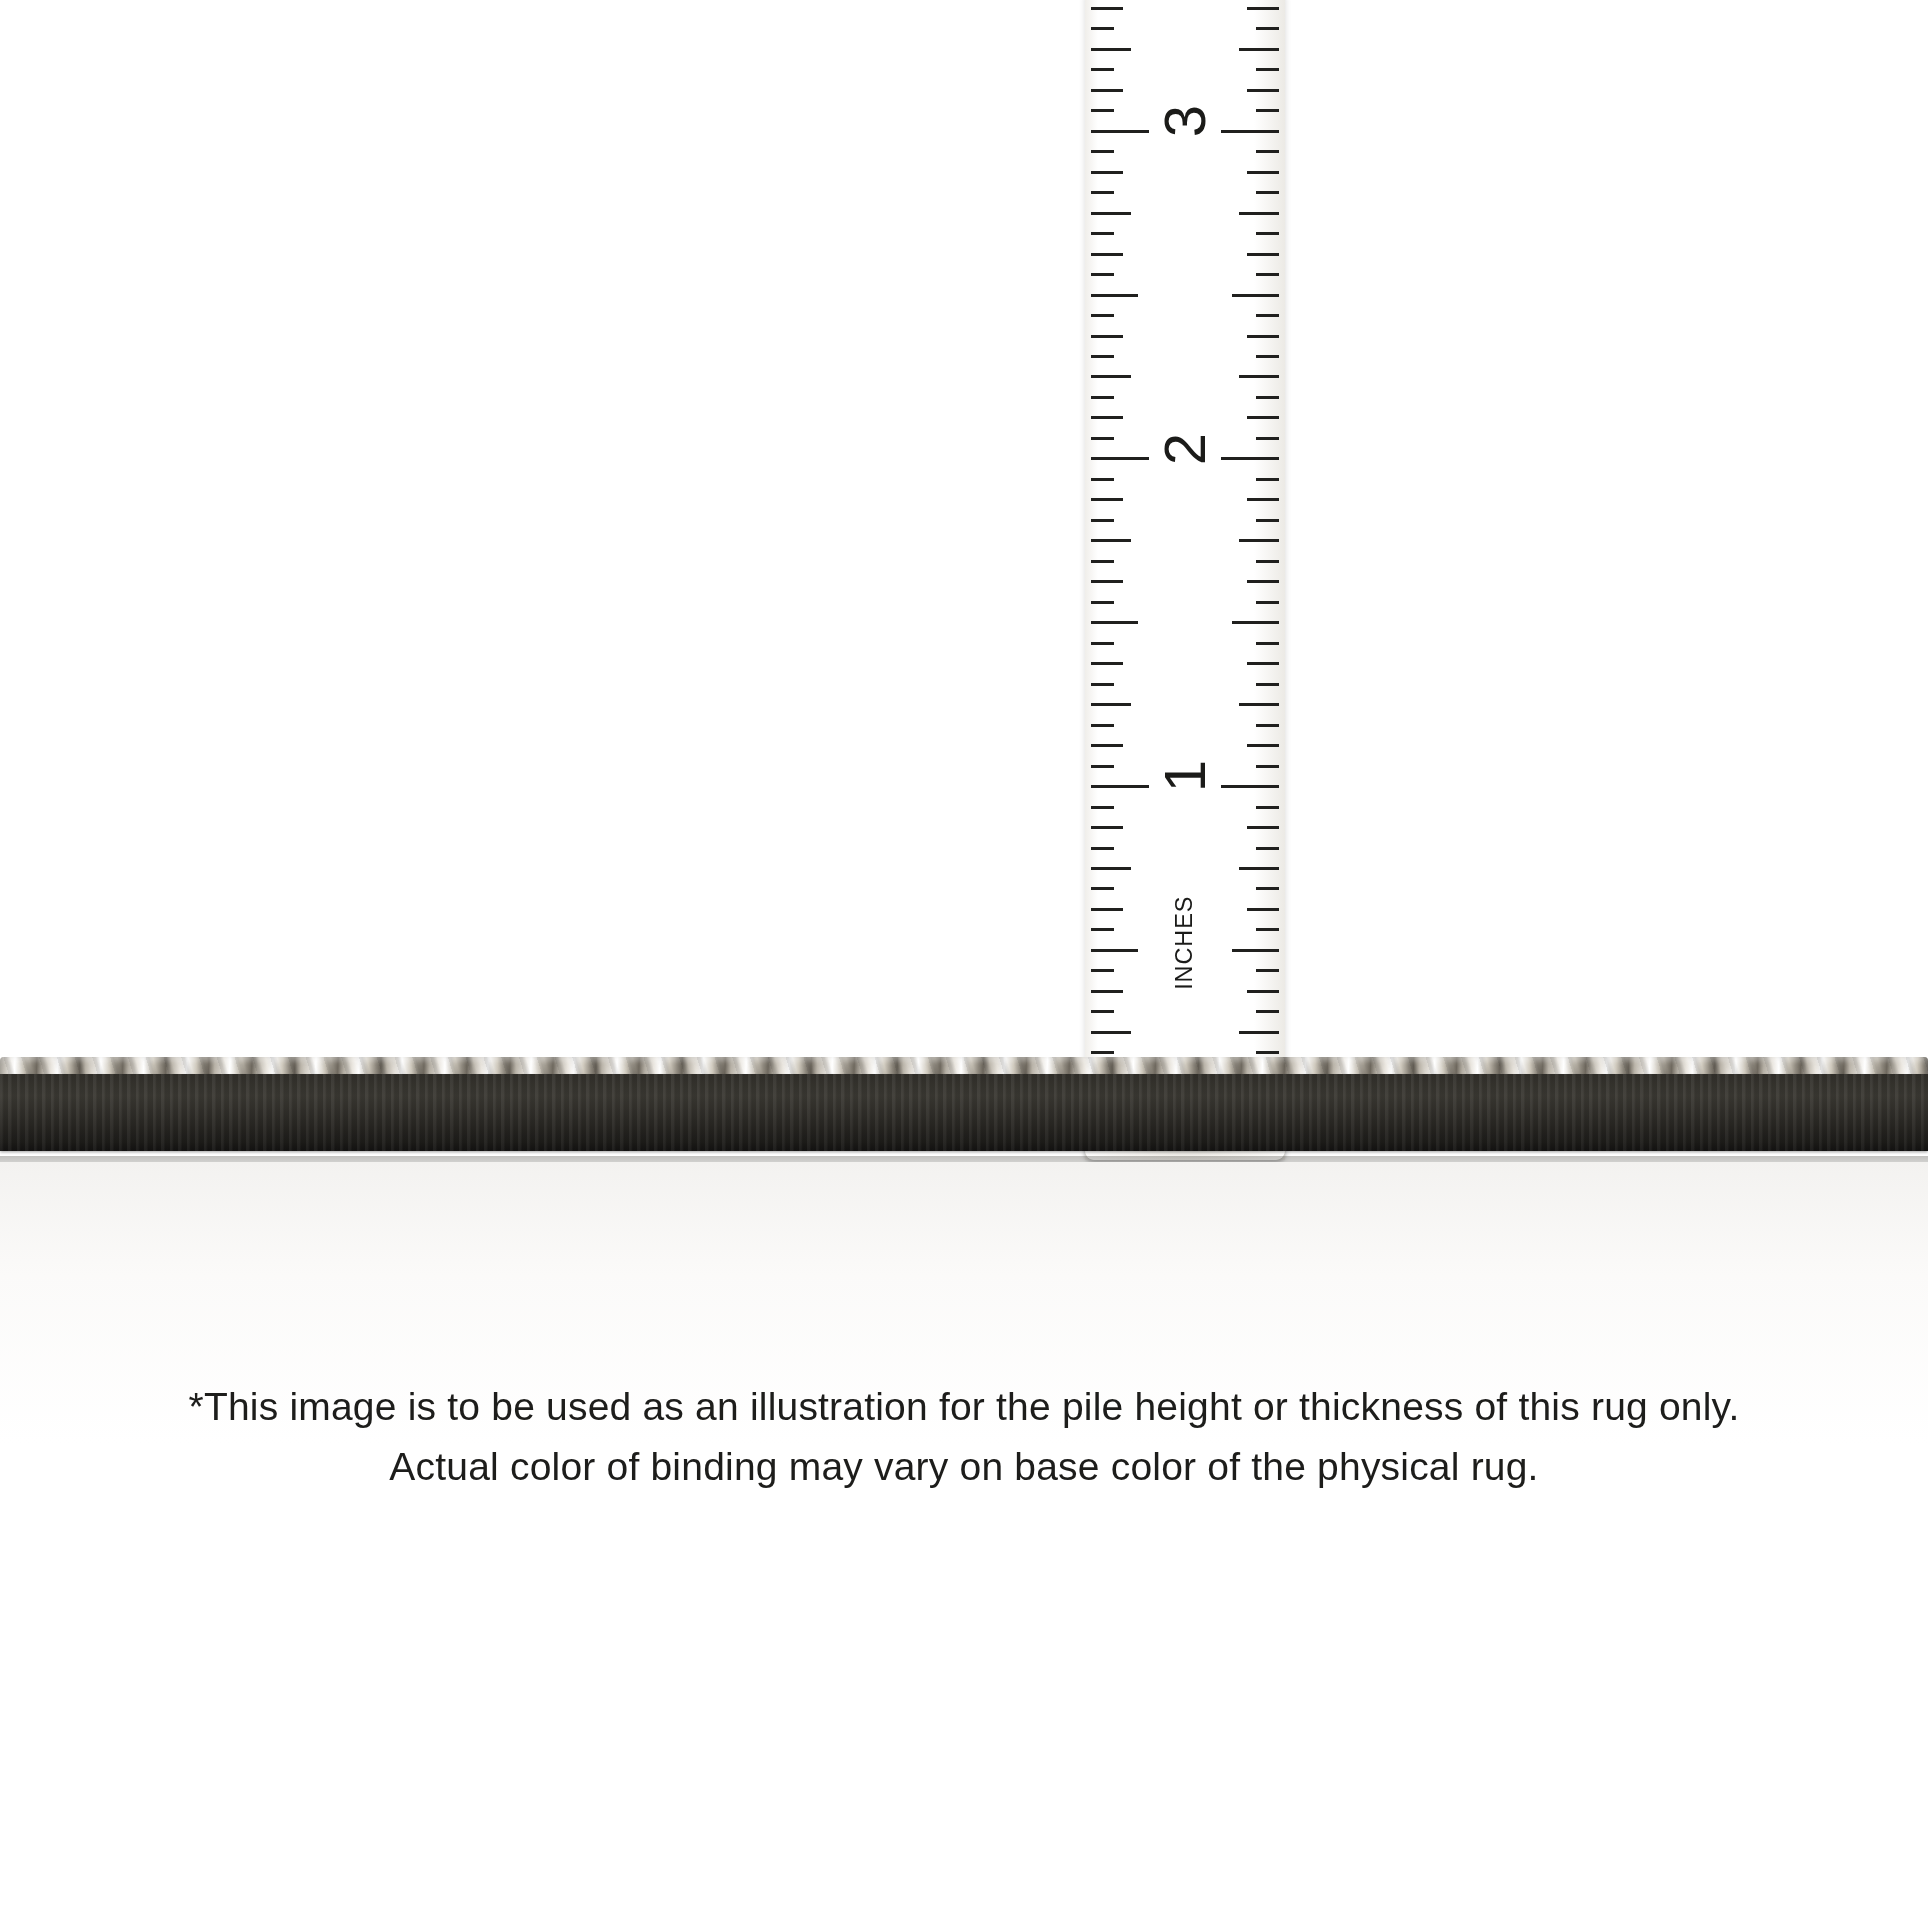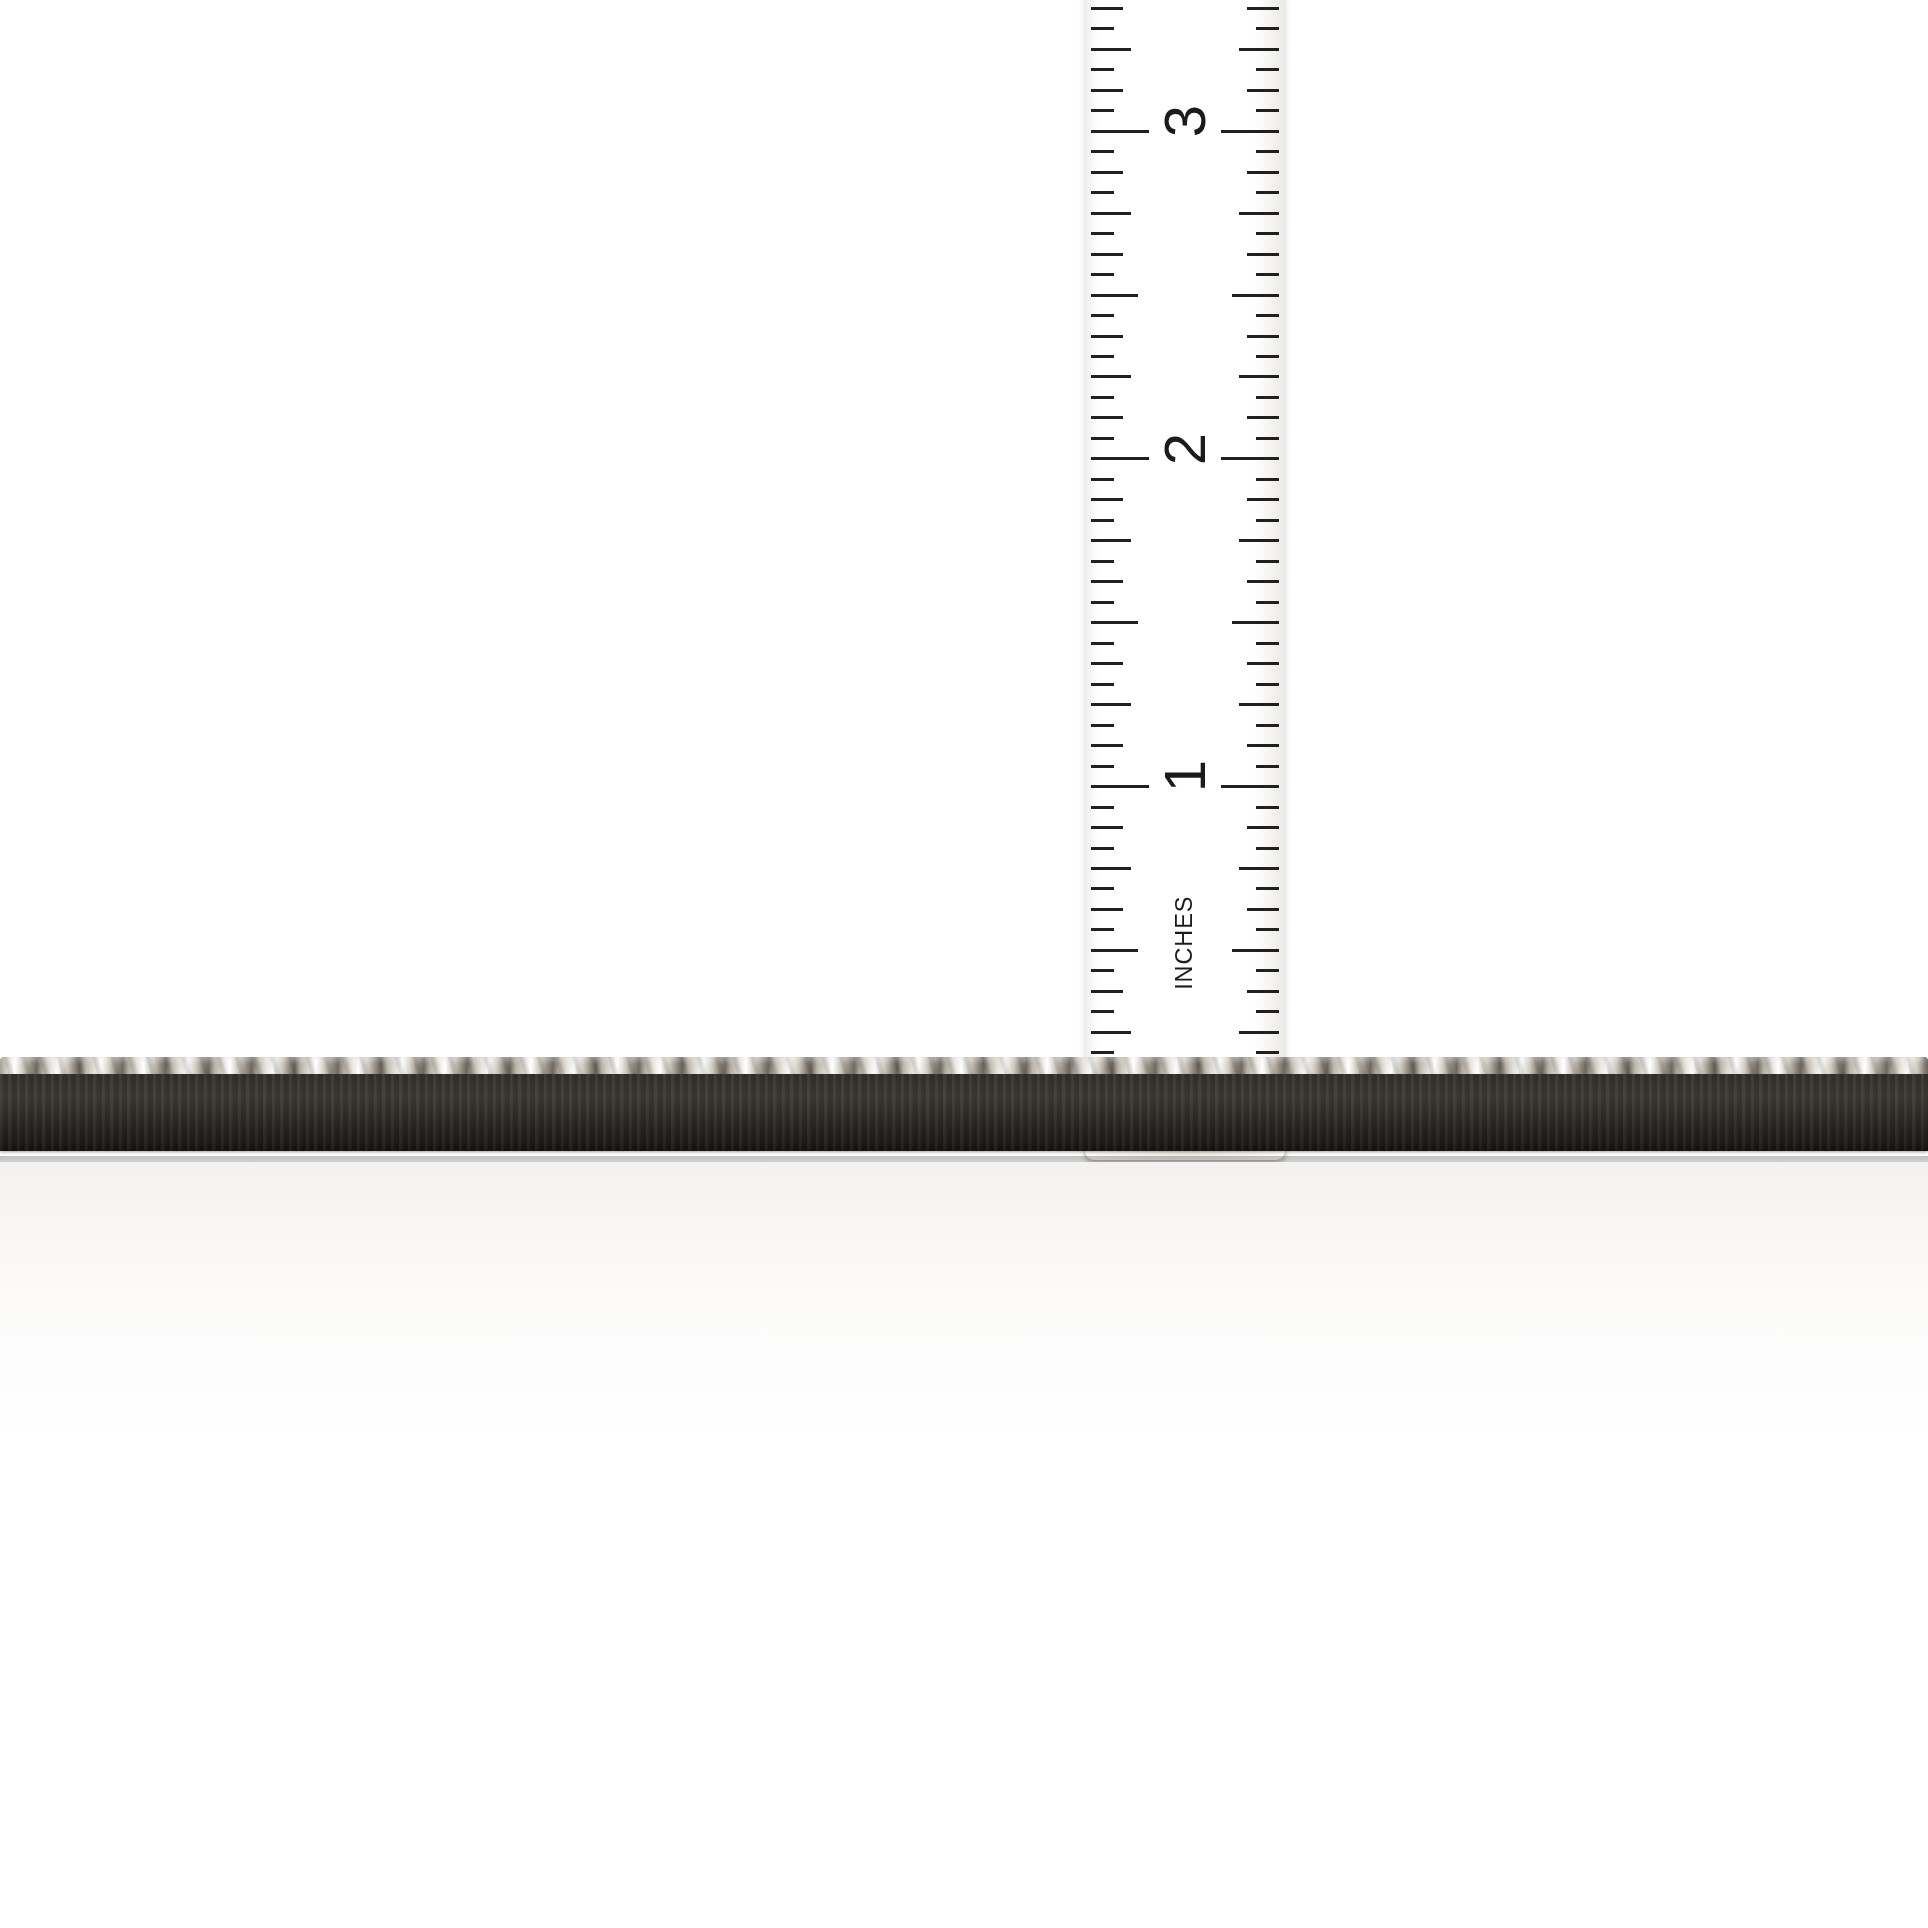--- a/index.html
+++ b/index.html
@@ -344,16 +344,18 @@
 
   <div class="rug">
     <div class="rug-binding"></div>
     <div class="rug-pile"></div>
   </div>
   <div class="rug-shadow"></div>
 
   <div class="backdrop-lower"></div>
 
   <div class="caption">
+    <span class="line">*This image is to be used as an illustration for the pile height or thickness of this rug only.</span>
+    <span class="line">Actual color of binding may vary on base color of the physical rug.</span>
   </div>
 
 </div>
 
 
 </body></html>

